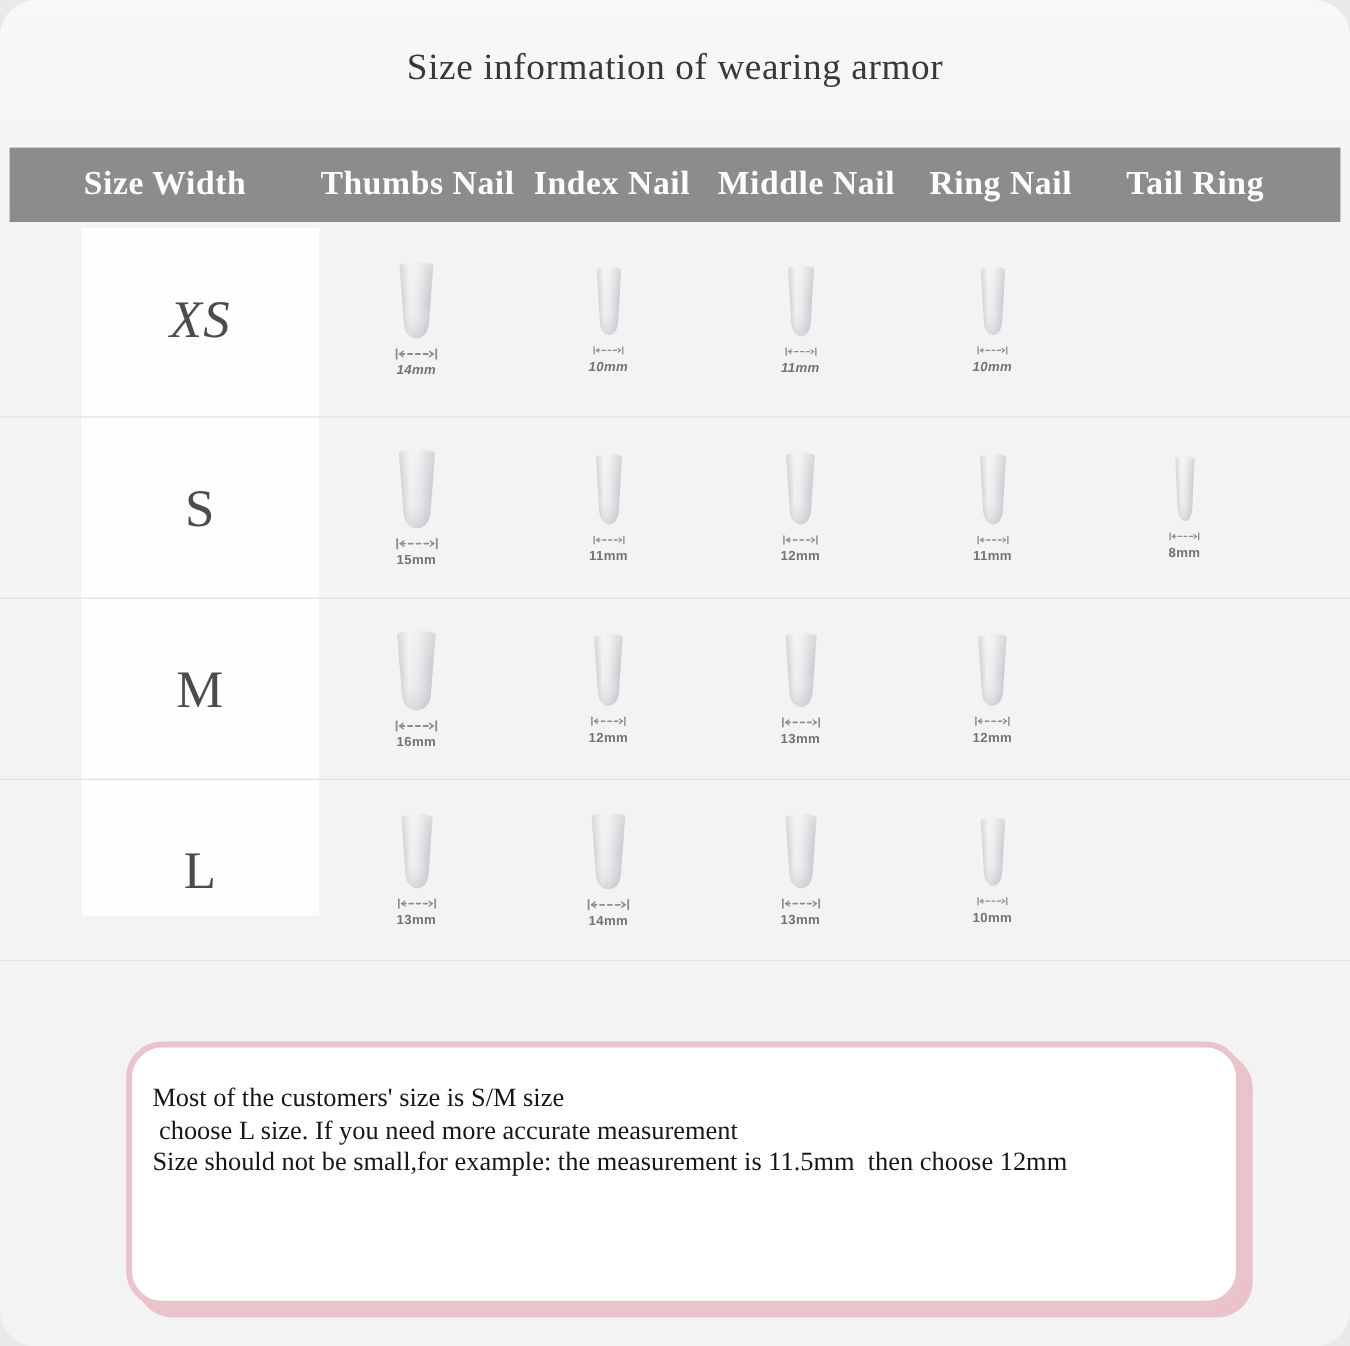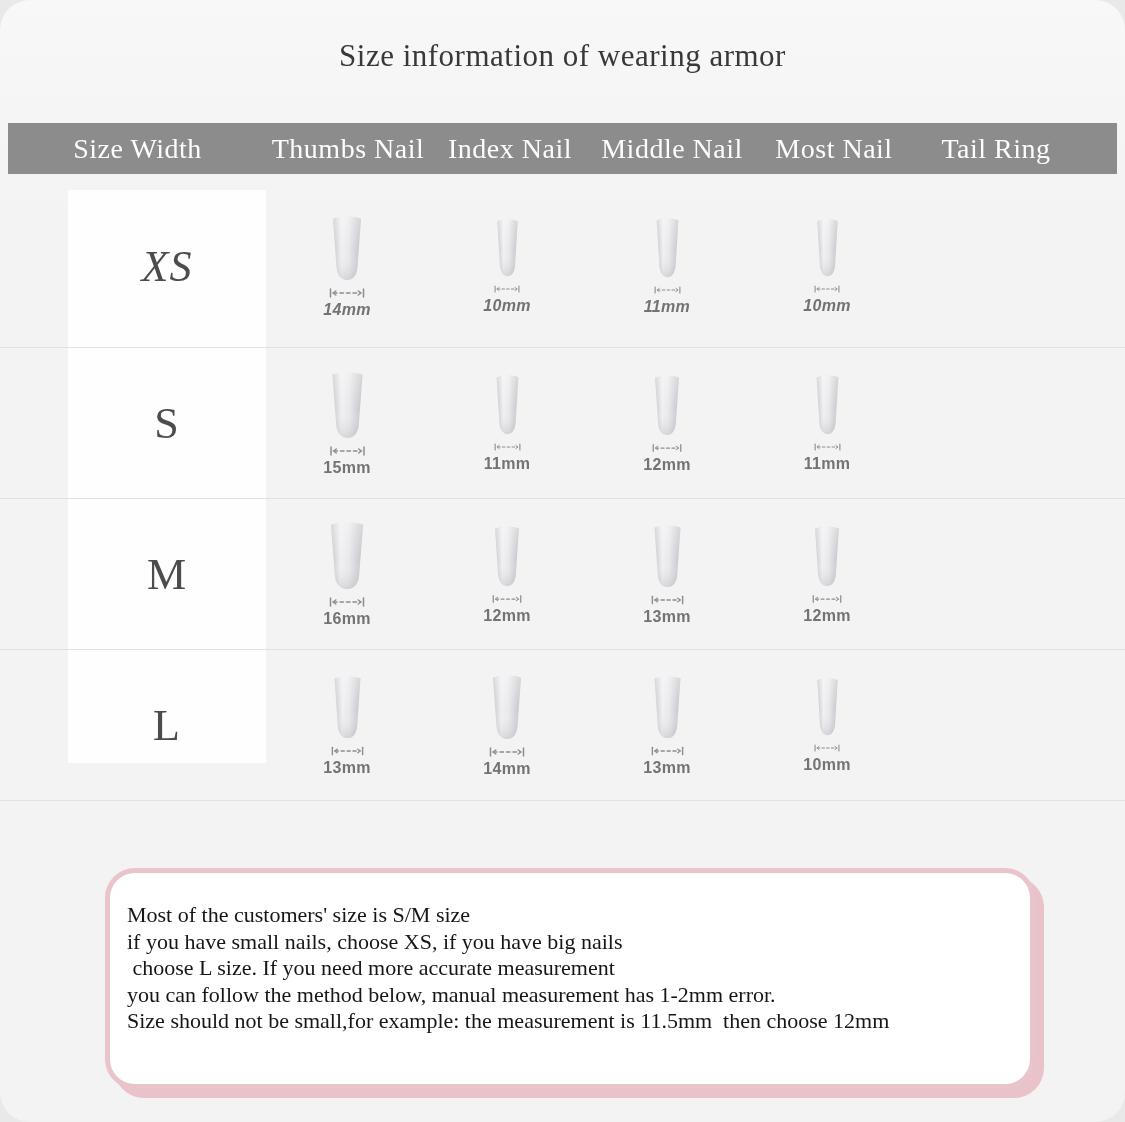--- a/index.html
+++ b/index.html
@@ -20,25 +20,26 @@
     letter-spacing:0.5px;
   }
   
   .cols{
     display:grid;
     grid-template-columns:267px repeat(5,1fr);
     padding-right:58px;
   }
   
   .header-band{
-    position:absolute;top:123px;left:8px;right:8px;height:51px;
+    position:absolute;top:123px;left:8px;right:8px;height:62px;
     background:#8c8c8c;
     grid-template-columns:259px repeat(5,1fr);
     padding-right:40px;
     align-items:center;
+    font-weight:bold;
   }
   .hcell{
     text-align:center;color:#fdfdfd;
     font-size:28px;letter-spacing:0.5px;
     white-space:nowrap;
   }
   
   .table-body{
     position:absolute;top:185px;left:0;right:0;height:613px;
   }
@@ -60,21 +61,21 @@
     letter-spacing:1px;
   }
   .nail-cell{
     display:flex;flex-direction:column;align-items:center;justify-content:center;
     gap:3px;
   }
   .nail{display:block;margin-bottom:4px;}
   .ruler{display:block;}
   .mm{
     font-family:"Liberation Sans", sans-serif;
-    font-weight:700;font-size:16px;color:#737376;
+    font-weight:700;font-size:11px;color:#737376;
     letter-spacing:0.3px;line-height:1;
     margin-top:1px;
   }
   
   .info-box{
     position:absolute;left:105px;top:868px;width:930px;height:221px;
     box-sizing:border-box;
     background:#ffffff;
     border:5px solid #eac4cb;
     border-radius:30px;
@@ -109,21 +110,21 @@
 
 <div class="page">
 
   <h1 class="title">Size information of wearing armor</h1>
 
   <div class="header-band cols">
     <div class="hcell">Size Width</div>
     <div class="hcell">Thumbs Nail</div>
     <div class="hcell">Index Nail</div>
     <div class="hcell">Middle Nail</div>
-    <div class="hcell">Most Nail</div>
+    <div class="hcell">Ring Nail</div>
     <div class="hcell">Tail Ring</div>
   </div>
 
   <div class="table-body">
     <div class="label-strip"></div>
 
     <div id="rows-mount">
         <div class="row cols first">
     <div class="size-label">XS</div>
   <div class="nail-cell">
@@ -234,20 +235,34 @@
     </svg>
     <svg class="ruler" viewBox="0 0 36 10" width="27" height="10" fill="none" stroke="#8d8d90" stroke-width="1.5" stroke-linecap="round">
       <line x1="1.5" y1="1" x2="1.5" y2="9"></line>
       <line x1="34.5" y1="1" x2="34.5" y2="9"></line>
       <line x1="4.5" y1="5" x2="31.5" y2="5" stroke-dasharray="3.5 3"></line>
       <path d="M7,2.8 L4,5 L7,7.2" stroke-width="1.2"></path>
       <path d="M29,2.8 L32,5 L29,7.2" stroke-width="1.2"></path>
     </svg>
     <div class="mm">11mm</div>
   </div>
+          <div class="nail-cell">
+    <svg class="nail" viewBox="0 0 40 72" preserveAspectRatio="none" width="23" height="56">
+      <path d="M6,4 C13,0.8 27,0.8 34,4 L30.5,57 C29.8,66.5 25.2,71 20,71 C14.8,71 10.2,66.5 9.5,57 Z" fill="url(#nailg)"></path>
+      <path d="M6,4 C13,0.8 27,0.8 34,4 L30.5,57 C29.8,66.5 25.2,71 20,71 C14.8,71 10.2,66.5 9.5,57 Z" fill="url(#nailv)"></path>
+    </svg>
+    <svg class="ruler" viewBox="0 0 36 10" width="26" height="10" fill="none" stroke="#8d8d90" stroke-width="1.5" stroke-linecap="round">
+      <line x1="1.5" y1="1" x2="1.5" y2="9"></line>
+      <line x1="34.5" y1="1" x2="34.5" y2="9"></line>
+      <line x1="4.5" y1="5" x2="31.5" y2="5" stroke-dasharray="3.5 3"></line>
+      <path d="M7,2.8 L4,5 L7,7.2" stroke-width="1.2"></path>
+      <path d="M29,2.8 L32,5 L29,7.2" stroke-width="1.2"></path>
+    </svg>
+    <div class="mm">8mm</div>
+  </div>
         </div>
         <div class="row cols">
     <div class="size-label">M</div>
   <div class="nail-cell">
     <svg class="nail" viewBox="0 0 40 72" preserveAspectRatio="none" width="46" height="69">
       <path d="M6,4 C13,0.8 27,0.8 34,4 L30.5,57 C29.8,66.5 25.2,71 20,71 C14.8,71 10.2,66.5 9.5,57 Z" fill="url(#nailg)"></path>
       <path d="M6,4 C13,0.8 27,0.8 34,4 L30.5,57 C29.8,66.5 25.2,71 20,71 C14.8,71 10.2,66.5 9.5,57 Z" fill="url(#nailv)"></path>
     </svg>
     <svg class="ruler" viewBox="0 0 36 10" width="42" height="10" fill="none" stroke="#8d8d90" stroke-width="1.5" stroke-linecap="round">
       <line x1="1.5" y1="1" x2="1.5" y2="9"></line>
@@ -358,19 +373,17 @@
       <path d="M29,2.8 L32,5 L29,7.2" stroke-width="1.2"></path>
     </svg>
     <div class="mm">10mm</div>
   </div>
         </div>
       </div>
   </div>
 
   <div class="info-box">
     <p class="note-line">Most of the customers' size is S/M size</p>
-    <p class="note-line">if you have small nails, choose XS, if you have big nails</p>
     <p class="note-line"> choose L size. If you need more accurate measurement</p>
-    <p class="note-line">you can follow the method below, manual measurement has 1-2mm error.</p>
     <p class="note-line">Size should not be small,for example: the measurement is 11.5mm  then choose 12mm</p>
   </div>
 
 </div>
 
 </body></html>

